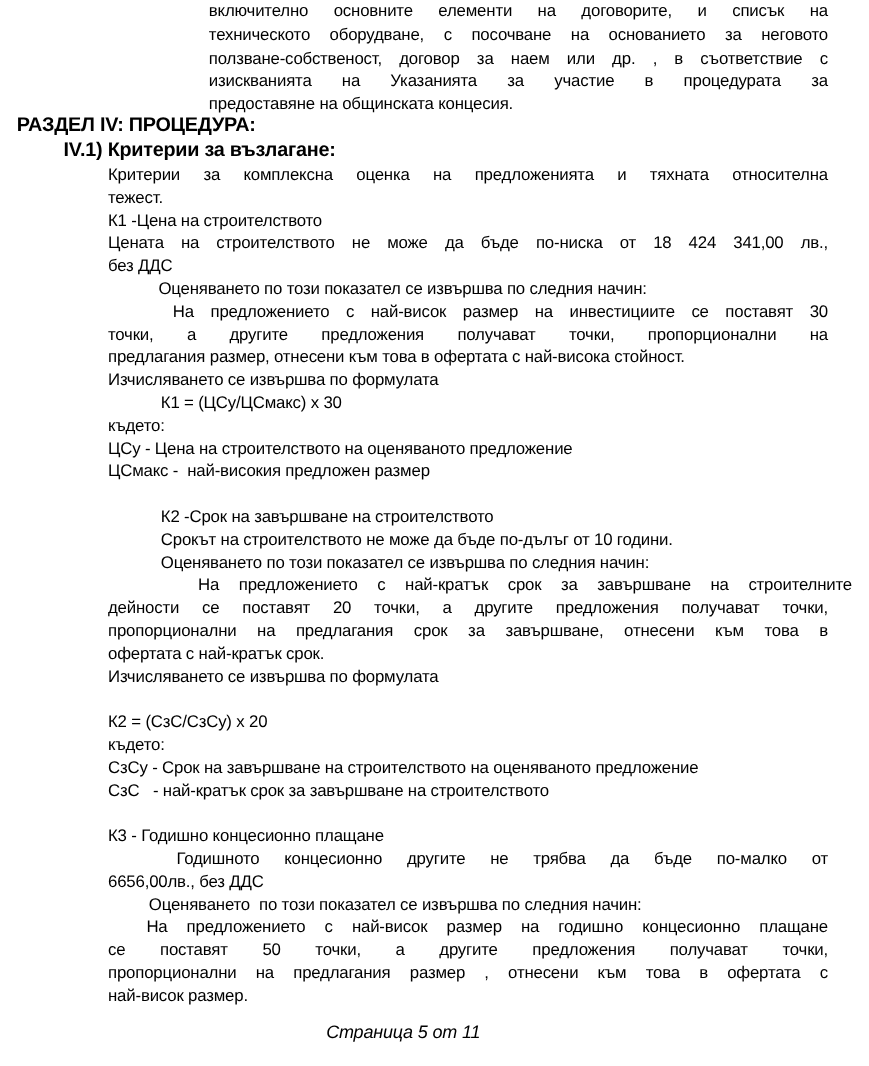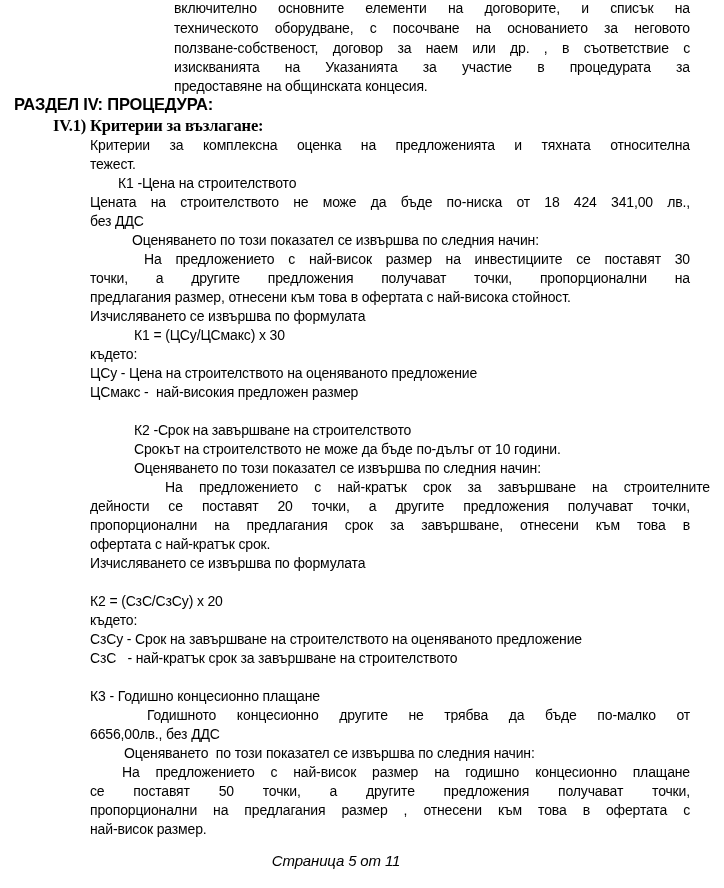--- a/index.html
+++ b/index.html
@@ -6,21 +6,21 @@
     body {
       width: 724px; height: 888px; position: relative; overflow: hidden;
       font-family: "Liberation Sans", sans-serif; color: #000;
     }
     .ln {
       position: absolute; font-size: 14px; line-height: 19px; white-space: nowrap;
       letter-spacing: -0.15px;
     }
     .just { text-align: justify; text-align-last: justify; white-space: normal; }
     .h1 { font-size: 16.5px; font-weight: bold; letter-spacing: -0.2px; }
-    .h2 { font-size: 16.5px; font-weight: bold; letter-spacing: -0.2px; font-family: Liberation Serif, serif; }
+    .h2 { font-size: 16.5px; font-weight: bold; letter-spacing: -0.2px; }
     .footer { font-style: italic; font-size: 15px; }
   </style>
 </head>
 <body>
 
 <div>
   <div class="ln just" style="left:174px; top:-1px; width:516px;">включително основните елементи на договорите, и списък на</div>
   <div class="ln just" style="left:174px; top:19px; width:516px;">техническото оборудване, с посочване на основанието за неговото</div>
   <div class="ln just" style="left:174px; top:39px; width:516px;">ползване-собственост, договор за наем или др. , в съответствие с</div>
   <div class="ln just" style="left:174px; top:58px; width:516px;">изискванията на Указанията за участие в процедурата за</div>
@@ -29,21 +29,21 @@
 
 <div class="ln h1" style="left:14px; top:95px;">РАЗДЕЛ IV: ПРОЦЕДУРА:</div>
 <div class="ln h2" style="left:53px; top:116px;">IV.1) Критерии за възлагане:</div>
 
 <div>
   <div class="ln just" style="left:90px; top:136px; width:600px;">Критерии за комплексна оценка на предложенията и тяхната относителна</div>
   <div class="ln" style="left:90px; top:155px;">тежест.</div>
 </div>
 
 <div>
-  <div class="ln" style="left:90px; top:174px;margin-left:28px;">К1 -Цена на строителството</div>
+  <div class="ln" style="left:90px; top:174px;">К1 -Цена на строителството</div>
   <div class="ln just" style="left:90px; top:193px; width:600px;">Цената на строителството не може да бъде по-ниска от 18 424 341,00 лв.,</div>
   <div class="ln" style="left:90px; top:212px;">без ДДС</div>
   <div class="ln" style="left:132px; top:231px;">Оценяването по този показател се извършва по следния начин:</div>
   <div class="ln just" style="left:144px; top:250px; width:546px;">На предложението с най-висок размер на инвестициите се поставят 30</div>
   <div class="ln just" style="left:90px; top:269px; width:600px;">точки, а другите предложения получават точки, пропорционални на</div>
   <div class="ln" style="left:90px; top:288px;">предлагания размер, отнесени към това в офертата с най-висока стойност.</div>
   <div class="ln" style="left:90px; top:307px;">Изчисляването се извършва по формулата</div>
   <div class="ln" style="left:134px; top:326px;">К1 = (ЦСу/ЦСмакс) х 30</div>
   <div class="ln" style="left:90px; top:345px;">където:</div>
   <div class="ln" style="left:90px; top:364px;">ЦСу - Цена на строителството на оценяваното предложение</div>

